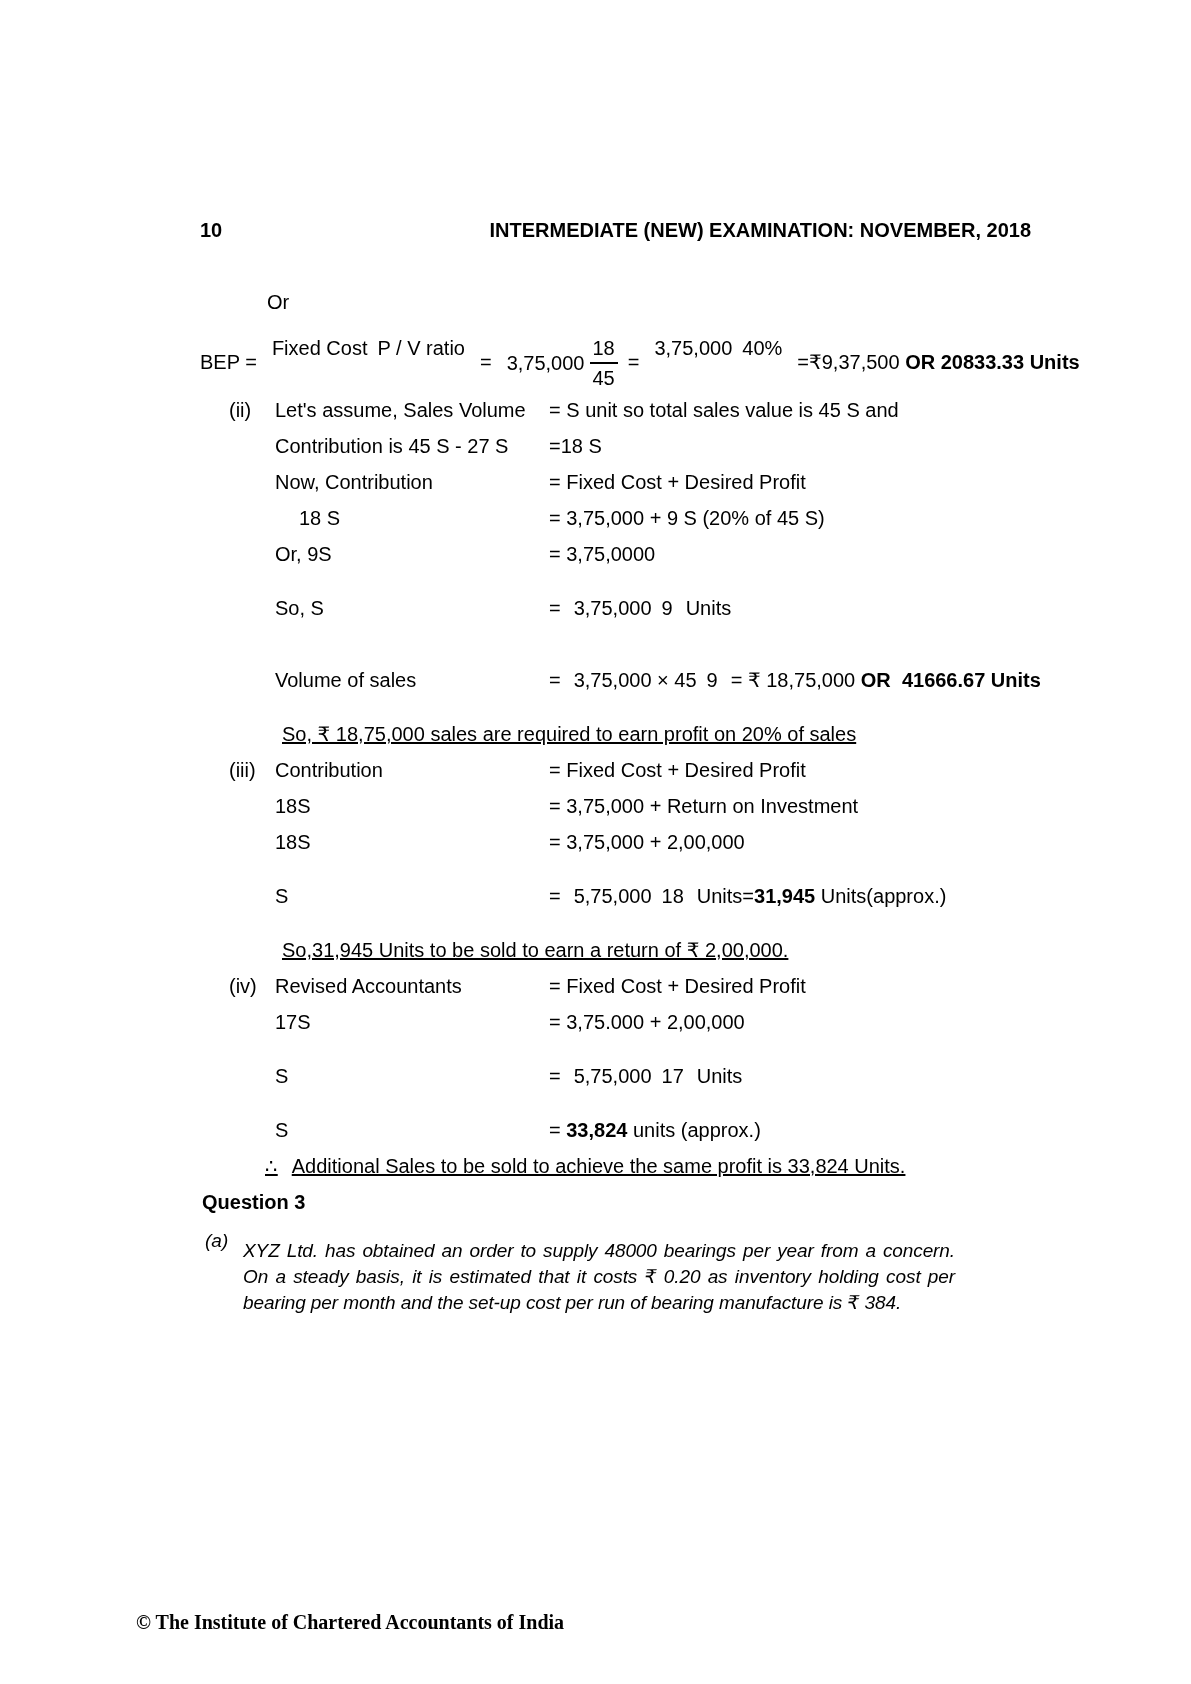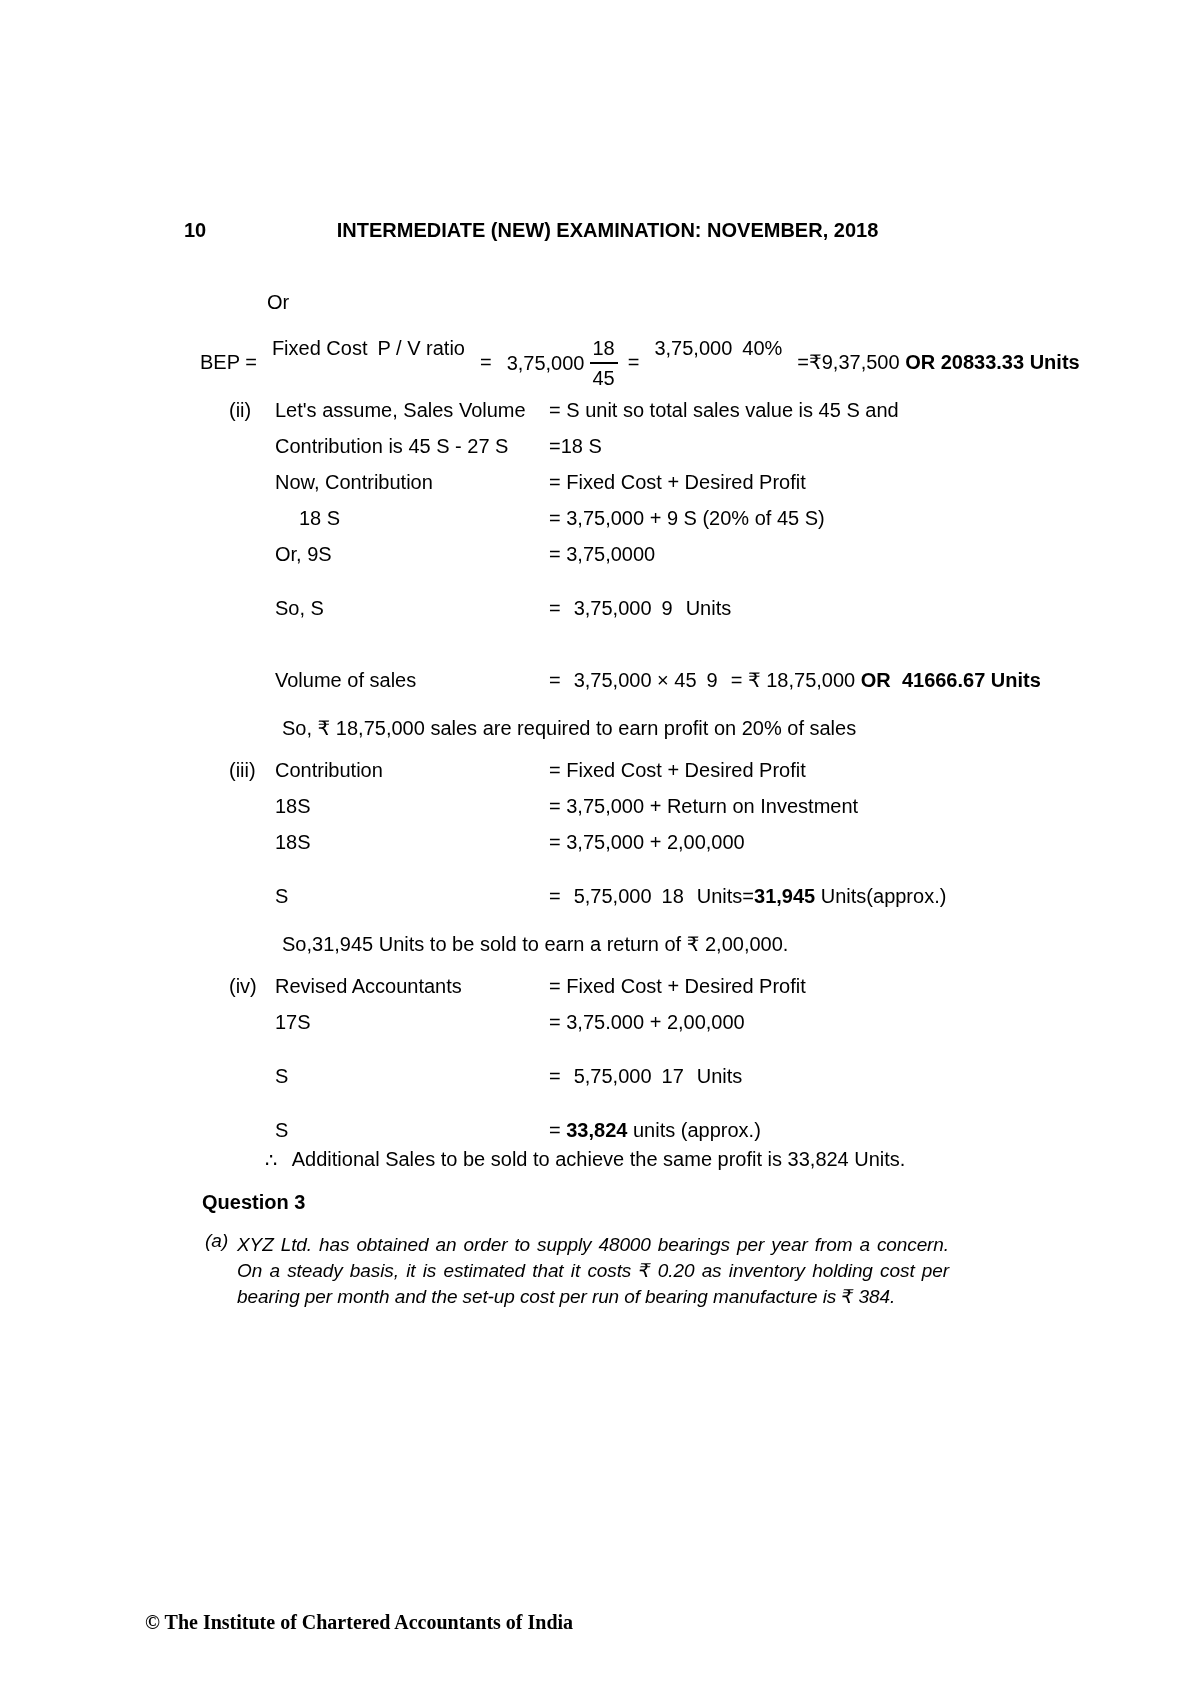--- a/index.html
+++ b/index.html
@@ -6,22 +6,22 @@
   .page {
     position:relative;
     width:1191px; height:1684px;
     background:#ffffff;
     overflow:hidden;
     font-family:"Liberation Sans","DejaVu Sans",sans-serif;
     font-size:20px; color:#000;
   }
   
   .doc-header {
-    position:absolute; top:218px; left:184px; right:160px;
-    text-align:center; font-weight:bold; line-height:24px;
+    position:absolute; top:218px; left:200px; right:160px;
+    text-align:right; font-weight:bold; line-height:24px;
   }
   .page-num { position:absolute; left:0; top:0; font-weight:bold; }
   
   .content { position:absolute; top:288px; left:200px; right:0; }
   .or-label { margin-left:67px; line-height:28px; }
   
   .bep { display:flex; align-items:flex-start; margin-top:18px; gap:10px; }
   .mid { margin-top:14px; line-height:28px; white-space:pre; }
   .frac { display:inline-flex; flex-direction:row; align-items:center; text-align:center; line-height:28px; flex:none; }
   .frac .num, .frac .den { padding:0 5px; white-space:pre; }
@@ -32,30 +32,30 @@
   .run { white-space:pre; }
   
   .rows { margin-top:0; }
   .row { display:flex; align-items:center; height:36px; }
   .row.frac-row { height:72px; }
   .marker { margin-left:29px; width:46px; flex:none; }
   .rlabel { width:274px; flex:none; }
   .rlabel.indent { padding-left:24px; box-sizing:border-box; }
   .rvalue { flex:1; white-space:pre; }
   .rvalue.flexval { display:flex; align-items:center; gap:8px; }
-  .note-row { display:flex; height:36px; padding-left:82px; }
+  .note-row { display:flex; align-items:center; height:36px; padding-left:82px;text-decoration:underline; }
   .note-row.tf { padding-left:65px; gap:14px; }
   
   .q-heading { height:36px; line-height:36px; font-weight:bold; margin-left:2px; }
   .qa { display:flex; margin-left:5px; margin-top:8px; font-style:italic; font-size:19px; }
   .qa-marker { width:28px; flex:none; line-height:26px; }
-  .qa-text { margin:4px; width:712px; text-align:justify; line-height:26px; letter-spacing:-0.1px; }
+  .qa-text { margin:10px; width:712px; text-align:justify; line-height:26px; letter-spacing:-0.1px; }
   
   .doc-footer {
-    position:absolute; left:145px; top:1608px; line-height:28px;
+    position:absolute; left:136px; top:1608px; line-height:28px;
     font-family:"Liberation Serif","DejaVu Serif",serif; font-weight:bold; font-size:20px;
   }
   b { font-weight:bold; }
 </style>
 </head>
 <body>
 
 <div class="page">
 
   <div class="doc-header">

